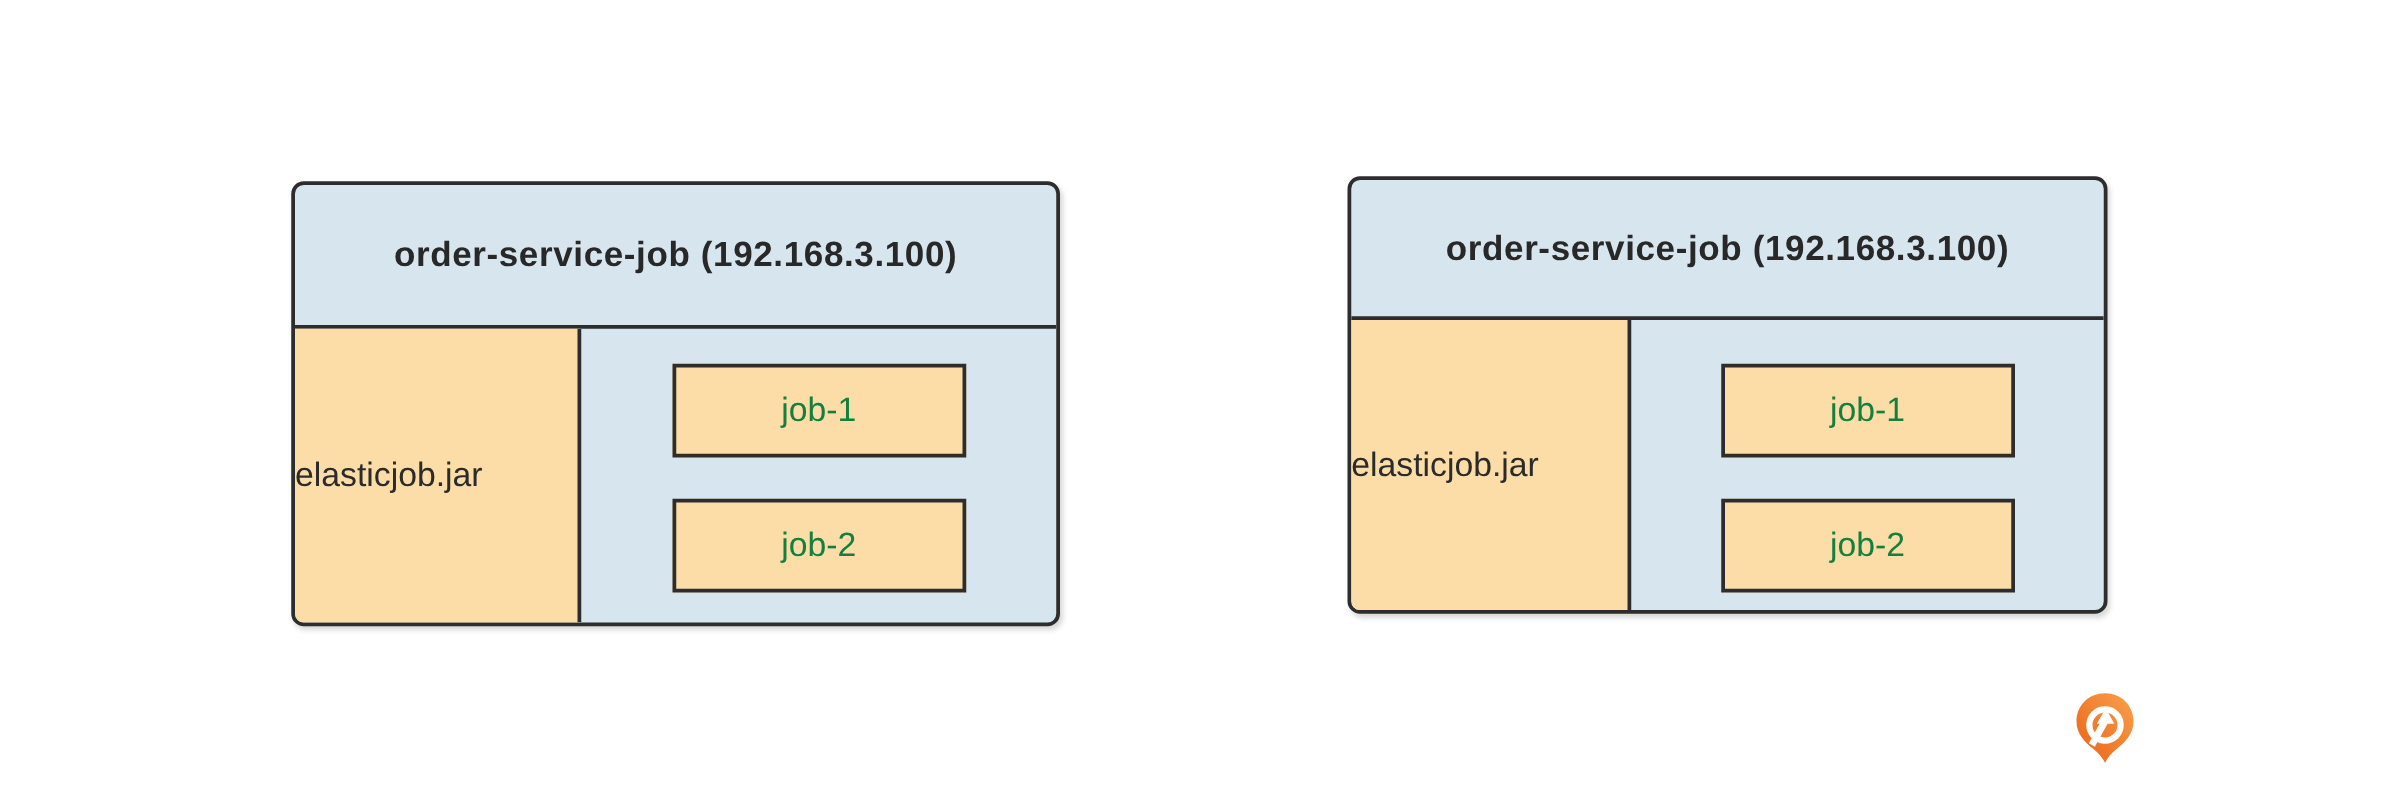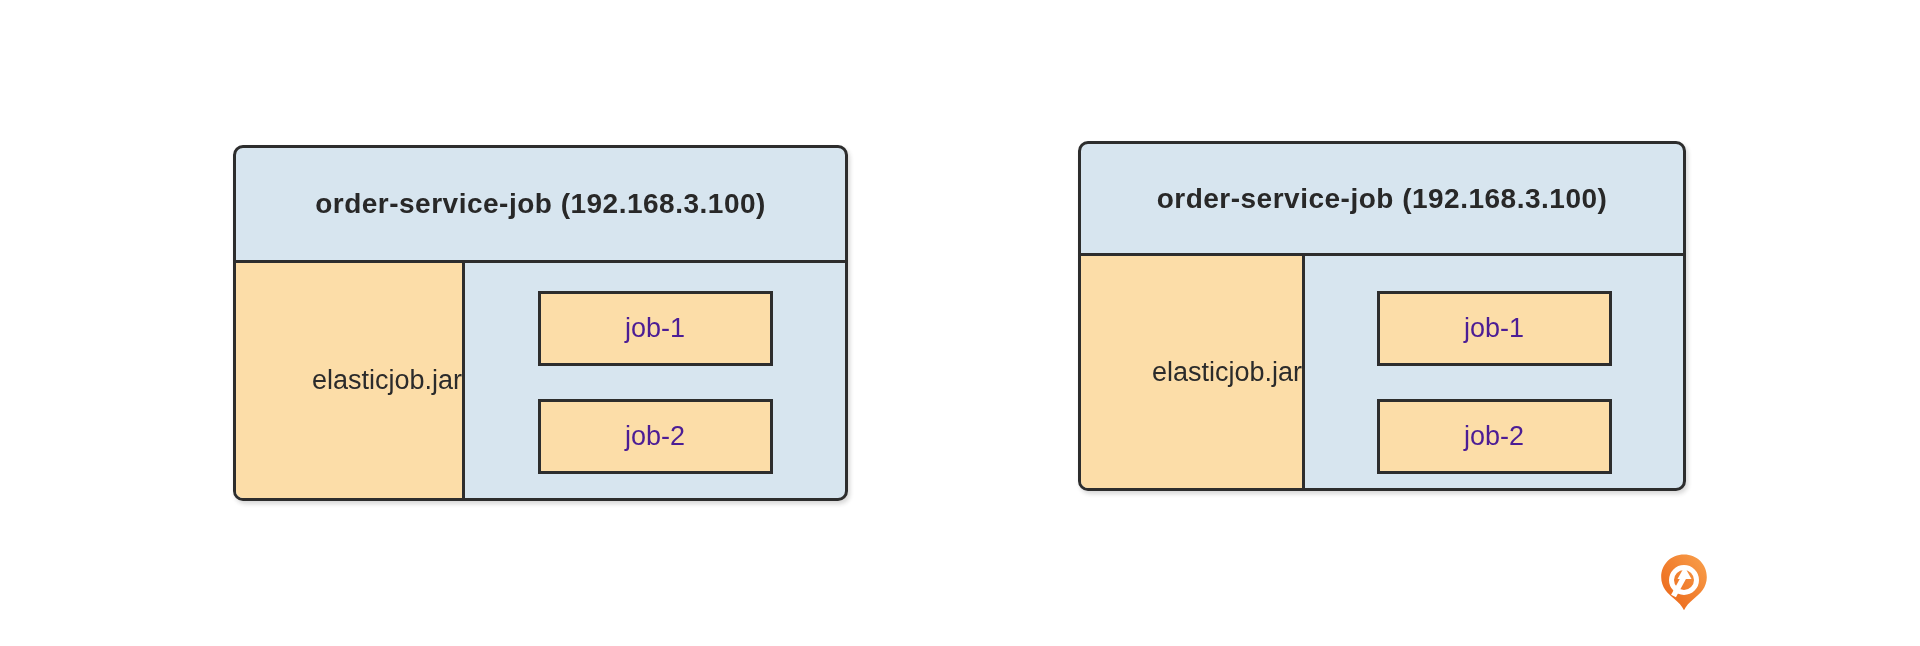--- a/index.html
+++ b/index.html
@@ -53,21 +53,21 @@
     display: flex;
     flex-direction: row;
     min-height: 0;
   }
   .jar-cell {
     flex: 0 0 auto;
     background: #fcdda8;
     border-right: 3.5px solid #2d2d2d;
     display: flex;
     align-items: center;
-    justify-content: flex-end;
+    justify-content: flex-start;
     box-sizing: border-box;
   }
   .node-left  .jar-cell { width: 229px; }
   .node-right .jar-cell { width: 224px; }
   .jar-label {
     font-size: 27px;
     color: #2b2b2b;
   }
   .jobs-cell {
     flex: 1 1 auto;
@@ -84,21 +84,21 @@
     height: 75px;
     background: #fcdda8;
     border: 3.5px solid #2d2d2d;
     box-sizing: border-box;
     display: flex;
     align-items: center;
     justify-content: center;
   }
   .job-label {
     font-size: 27px;
-    color: #4c1d95;
+    color: #15803d;
   }
 
   .logo {
     position: absolute;
     left: 1660px;
     top: 553px;
     display: flex;
     flex-direction: row;
     align-items: center;
     gap: 9px;

